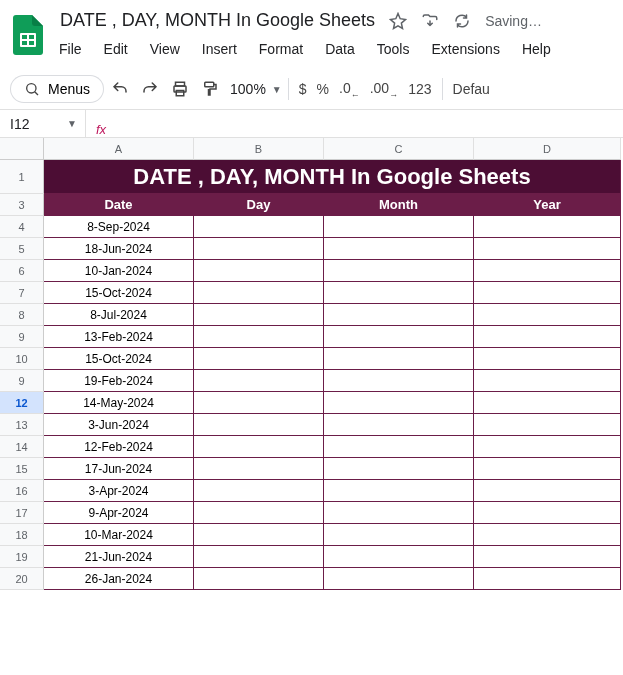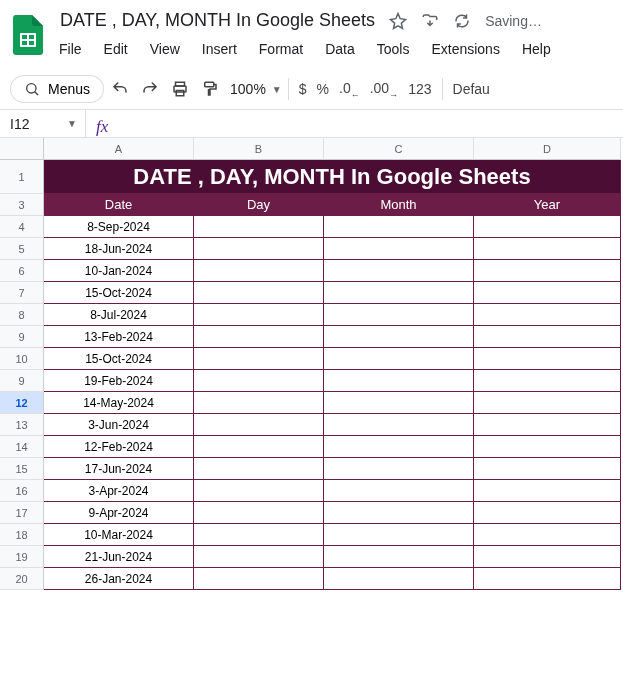--- a/index.html
+++ b/index.html
@@ -22,41 +22,41 @@
   .menus-btn { display: flex; align-items: center; gap: 8px; border: none; background: #fff; border-radius: 20px; padding: 6px 14px; font-size: 14px; box-shadow: 0 0 0 1px #dadce0 inset; }
   .tb-btn { width: 28px; height: 28px; display: flex; align-items: center; justify-content: center; color: #444; cursor: pointer; border-radius: 4px; }
   .tb-sep { width: 1px; height: 22px; background: #dadce0; margin: 0 4px; }
   .zoom { font-size: 14px; color: #202124; padding: 0 4px; }
   .tb-txt { font-size: 14px; color: #444; padding: 0 4px; }
   
   
   .fxbar { display: flex; align-items: flex-end; height: 28px; border-bottom: 1px solid #e0e0e0; }
   .namebox { width: 86px; display: flex; align-items: center; justify-content: space-between; padding: 0 8px 0 10px; font-size: 14px; border-right: 1px solid #e0e0e0; height: 100%; }
   .namebox-caret { color: #5f6368; font-size: 10px; }
-  .fx-label { font-style: italic; color: #4c1d95; font-size: 17px; padding: 0 10px; font-family: Liberation Serif, serif; }
+  .fx-label { font-style: italic; color: #be185d; font-size: 13px; padding: 0 10px; font-family: Liberation Sans, sans-serif; }
   
   
   .grid { display: flex; }
   .row-hdrs { display: flex; flex-direction: column; }
   .corner { width: 44px; height: 22px; background: #f8f9fa; border-right: 1px solid #ccc; border-bottom: 1px solid #ccc; }
   .row-hdr { width: 44px; height: 22px; background: #f8f9fa; border-right: 1px solid #ccc; border-bottom: 1px solid #e0e0e0; font-size: 11px; color: #5f6368; display: flex; align-items: center; justify-content: center; }
   .row-hdr.tall { height: 34px; }
   .row-hdr.active { background: #d3e3fd; color: #0b57d0; font-weight: 600; }
   
   .cells { flex: 1; overflow: hidden; }
   .col-hdrs { display: flex; height: 22px; }
   .col-hdr { background: #f8f9fa; border-right: 1px solid #e0e0e0; border-bottom: 1px solid #ccc; font-size: 11px; color: #5f6368; display: flex; align-items: center; justify-content: center; }
   .colA { width: 150px; } .colB { width: 130px; } .colC { width: 150px; } .colD { width: 147px; }
   
   .data-row { display: flex; height: 22px; }
   .cell { border-right: 1px solid #6b1d48; border-bottom: 1px solid #6b1d48; font-size: 12px; display: flex; align-items: center; justify-content: center; color: #000; background: #fff; }
   
   .banner { height: 34px; }
   .banner .bcell { width: 577px; background: #4c0d34; color: #fff; font-size: 22px; font-weight: 700; display: flex; align-items: center; justify-content: center; border-right: 1px solid #6b1d48; border-bottom: 1px solid #6b1d48; font-family: Arial, sans-serif; }
-  .hdr-row .cell { background: #6b1d48; color: #fff; font-weight: 400; font-size: 13px; }
+  .hdr-row .cell { background: #6b1d48; color: #fff; font-weight: 700; font-size: 13px; }
   
   svg { display: block; }
 </style>
 </head>
 <body>
 
 <div class="header">
   <div class="title-row">
     <div class="logo">
       <svg width="30" height="40" viewBox="0 0 30 40">

